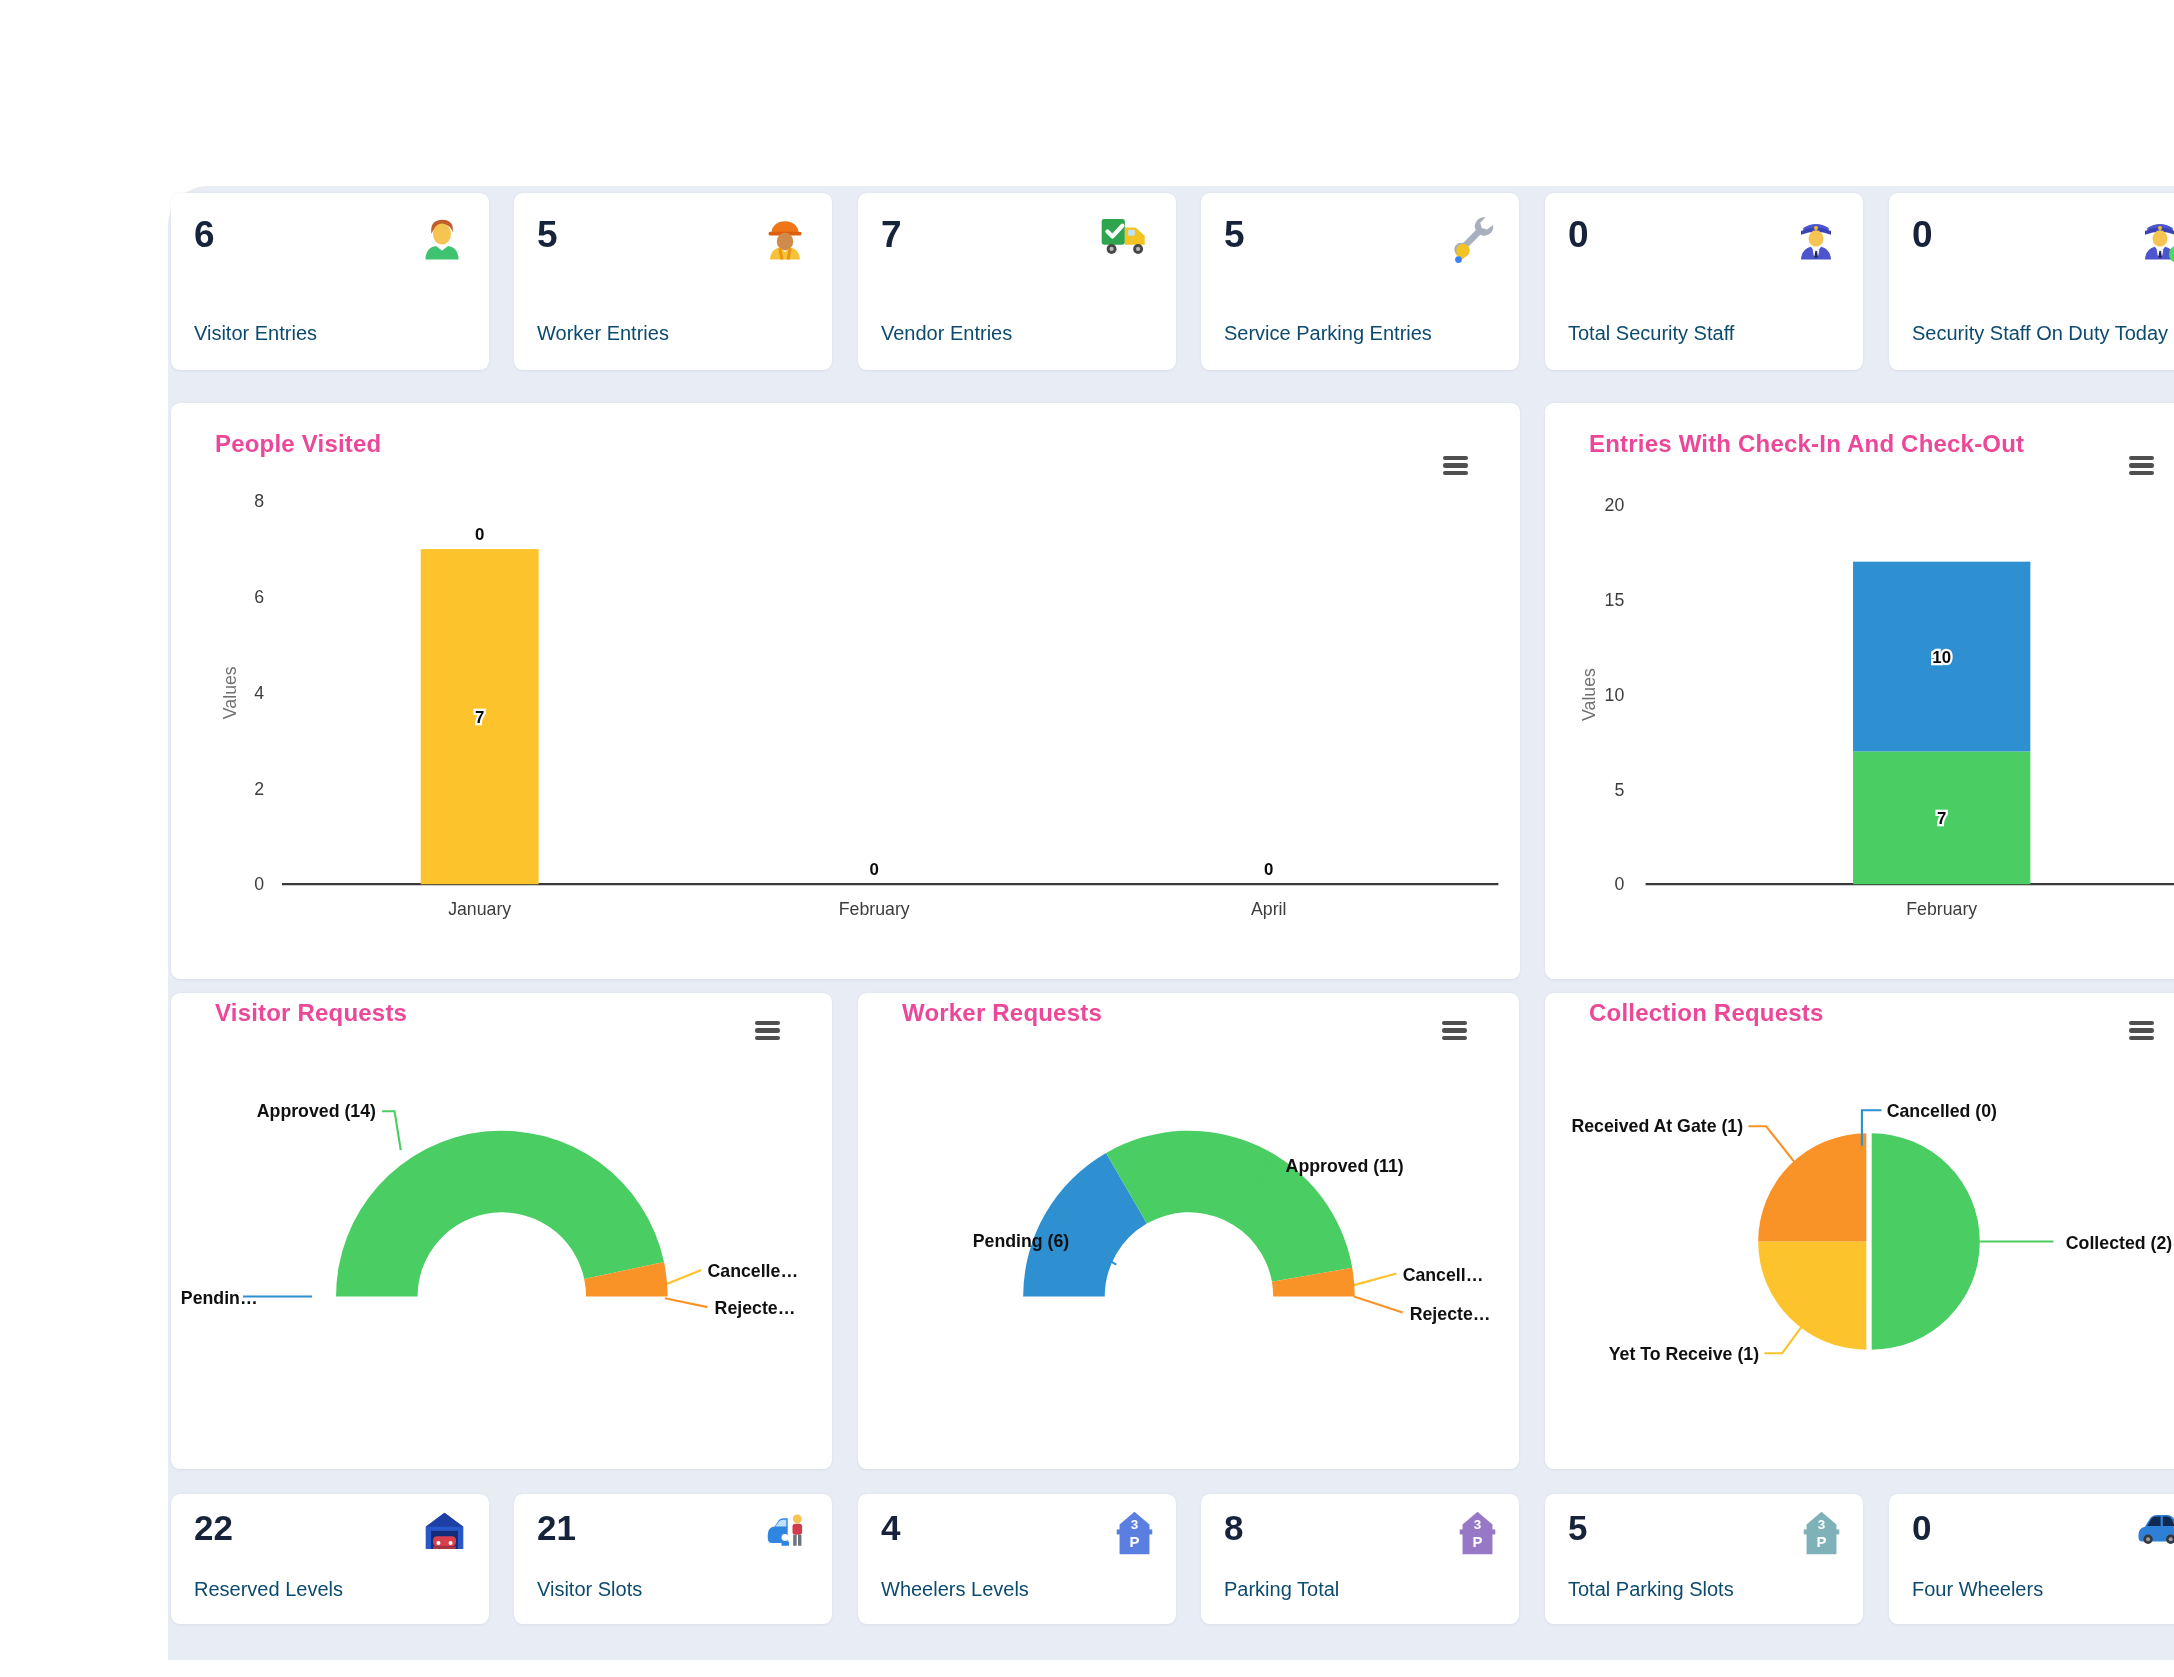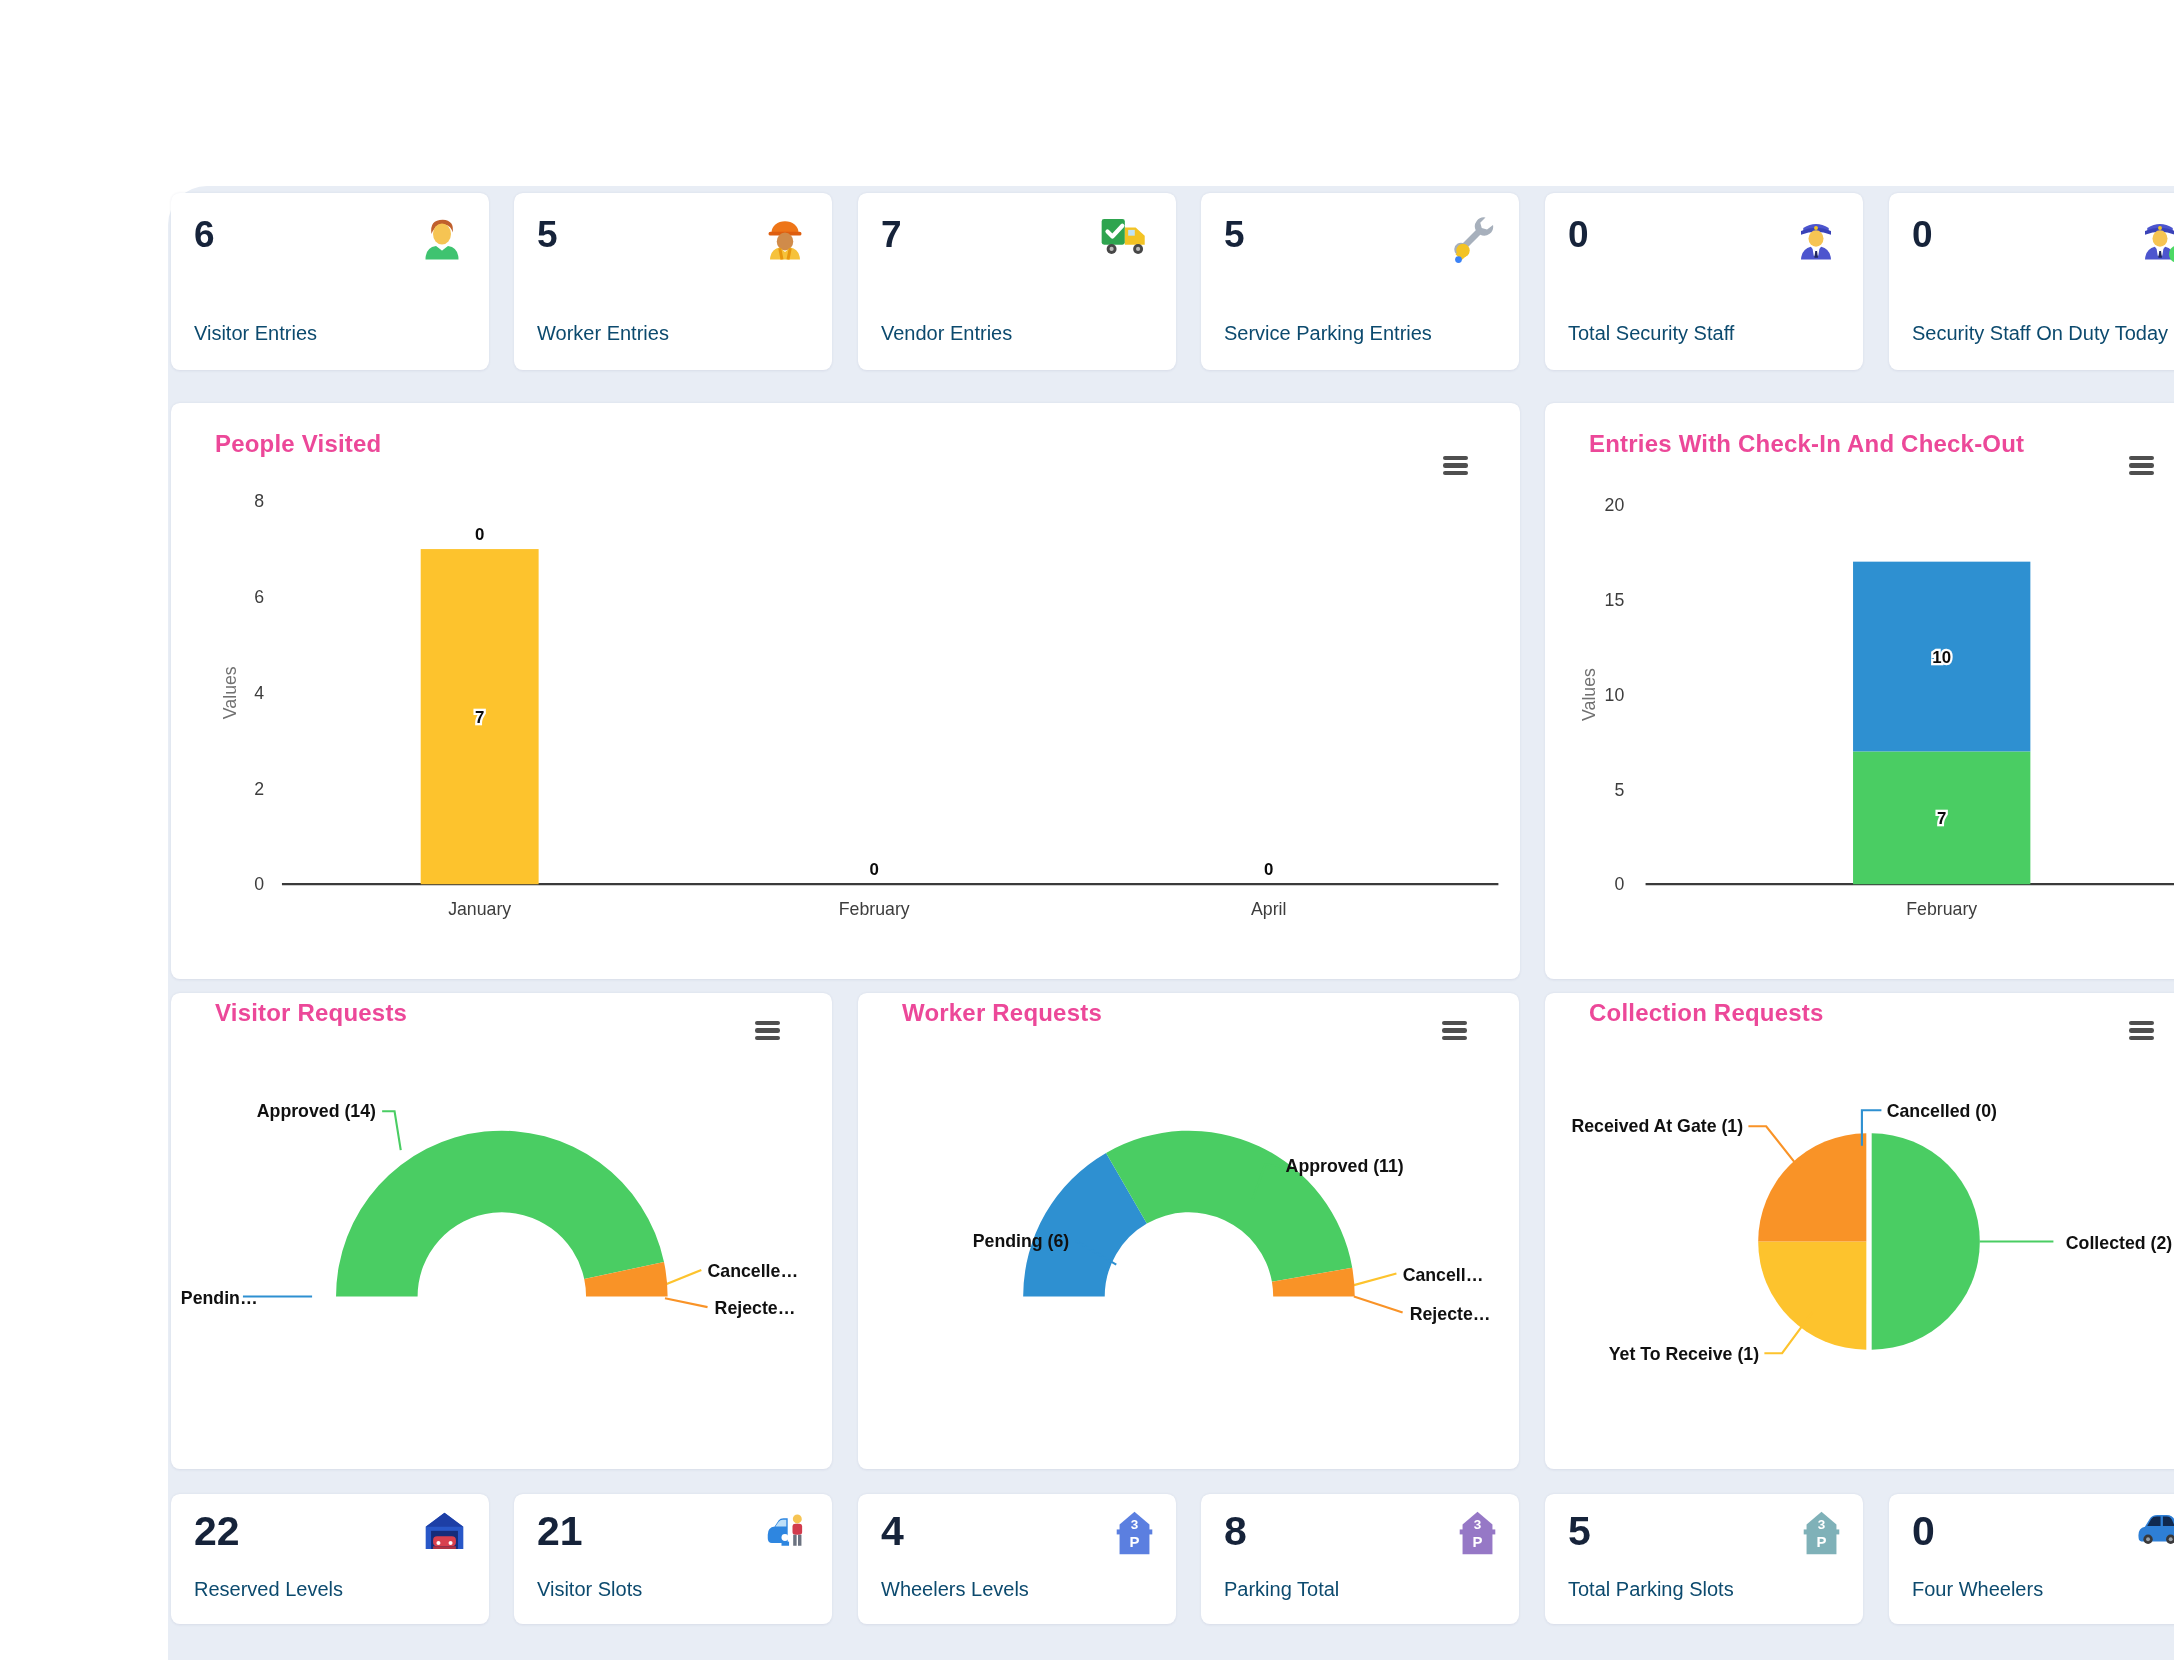--- a/index.html
+++ b/index.html
@@ -7,21 +7,21 @@
   #panel{position:absolute;left:168px;top:186px;width:2006px;height:1474px;
     background:#e8edf5;border-top-left-radius:39px;}
   .card{position:absolute;background:#ffffff;border-radius:8.9px;
     box-shadow:0 0.9px 2.7px rgba(20,40,90,.08);}
   
   .c1{left:171px}.c2{left:514px}.c3{left:858px}.c4{left:1201px}.c5{left:1545px}.c6{left:1889px}
   .statw{width:318px}
   .rowtop{top:193px;height:177px}
   .rowbot{top:1494px;height:130px}
   .stat-value{position:absolute;left:23px;top:21px;font-size:37px;font-weight:bold;color:#16233a;}
-  .rowbot .stat-value{top:14px;font-size:41px;}
+  .rowbot .stat-value{top:14px;font-size:35px;}
   .stat-label{position:absolute;left:23px;right:16px;bottom:23px;font-size:20px;color:#0c4a6e;line-height:26.6px;}
   .rowbot .stat-label{bottom:21px;white-space:nowrap;}
   .stat-icon{position:absolute;right:23px;top:23px;}
   .rowbot .stat-icon{top:16px;}
   .chart-title{position:absolute;left:44px;font-size:24px;font-weight:bold;color:#ec4899;letter-spacing:0.2px;}
   .row2 .chart-title{top:26.6px;}
   .row3 .chart-title{top:6px;}
   .menu-btn{position:absolute;right:52px;width:25px;height:21px;cursor:pointer;}
   .row2 .menu-btn{top:53px;}
   .row3 .menu-btn{top:28px;}

